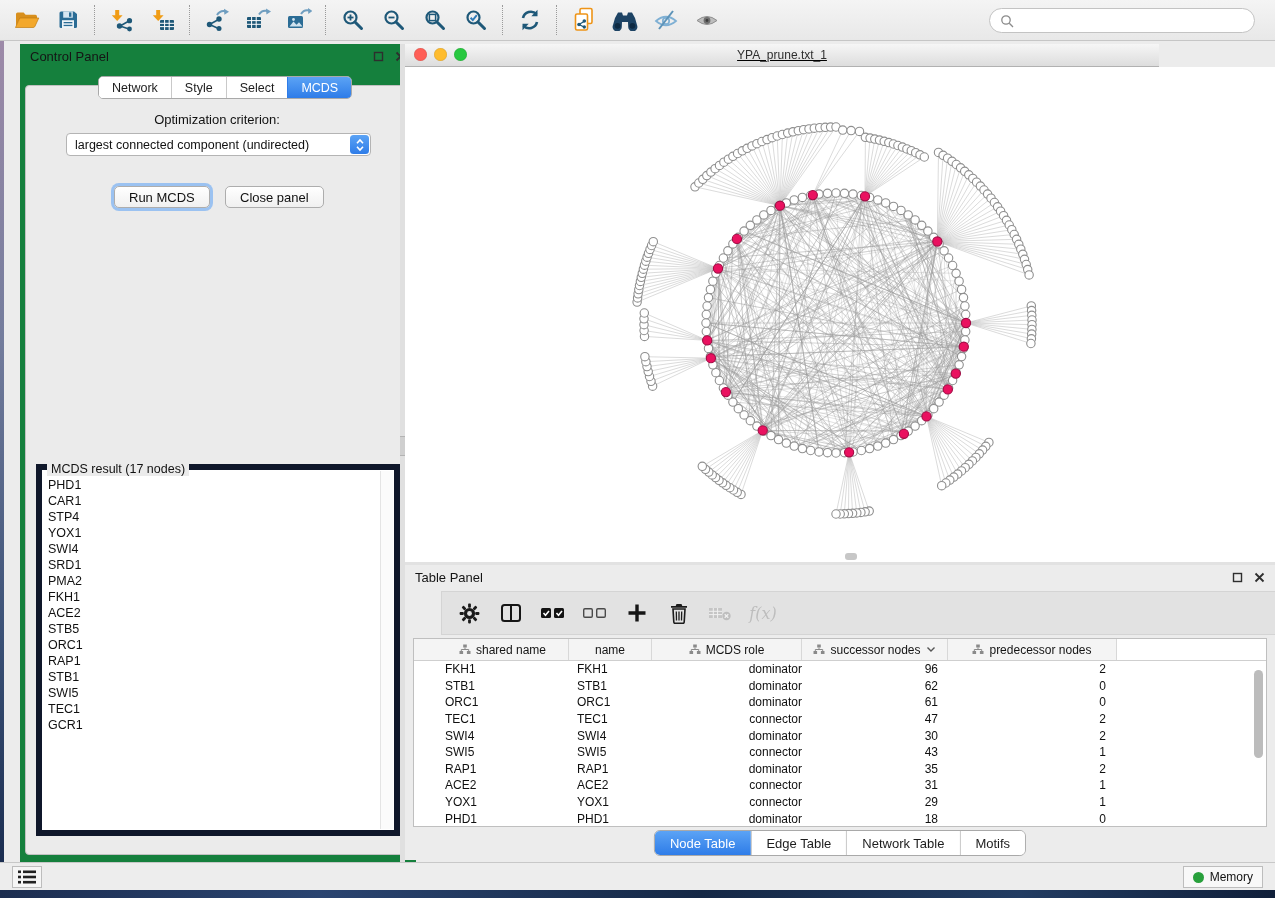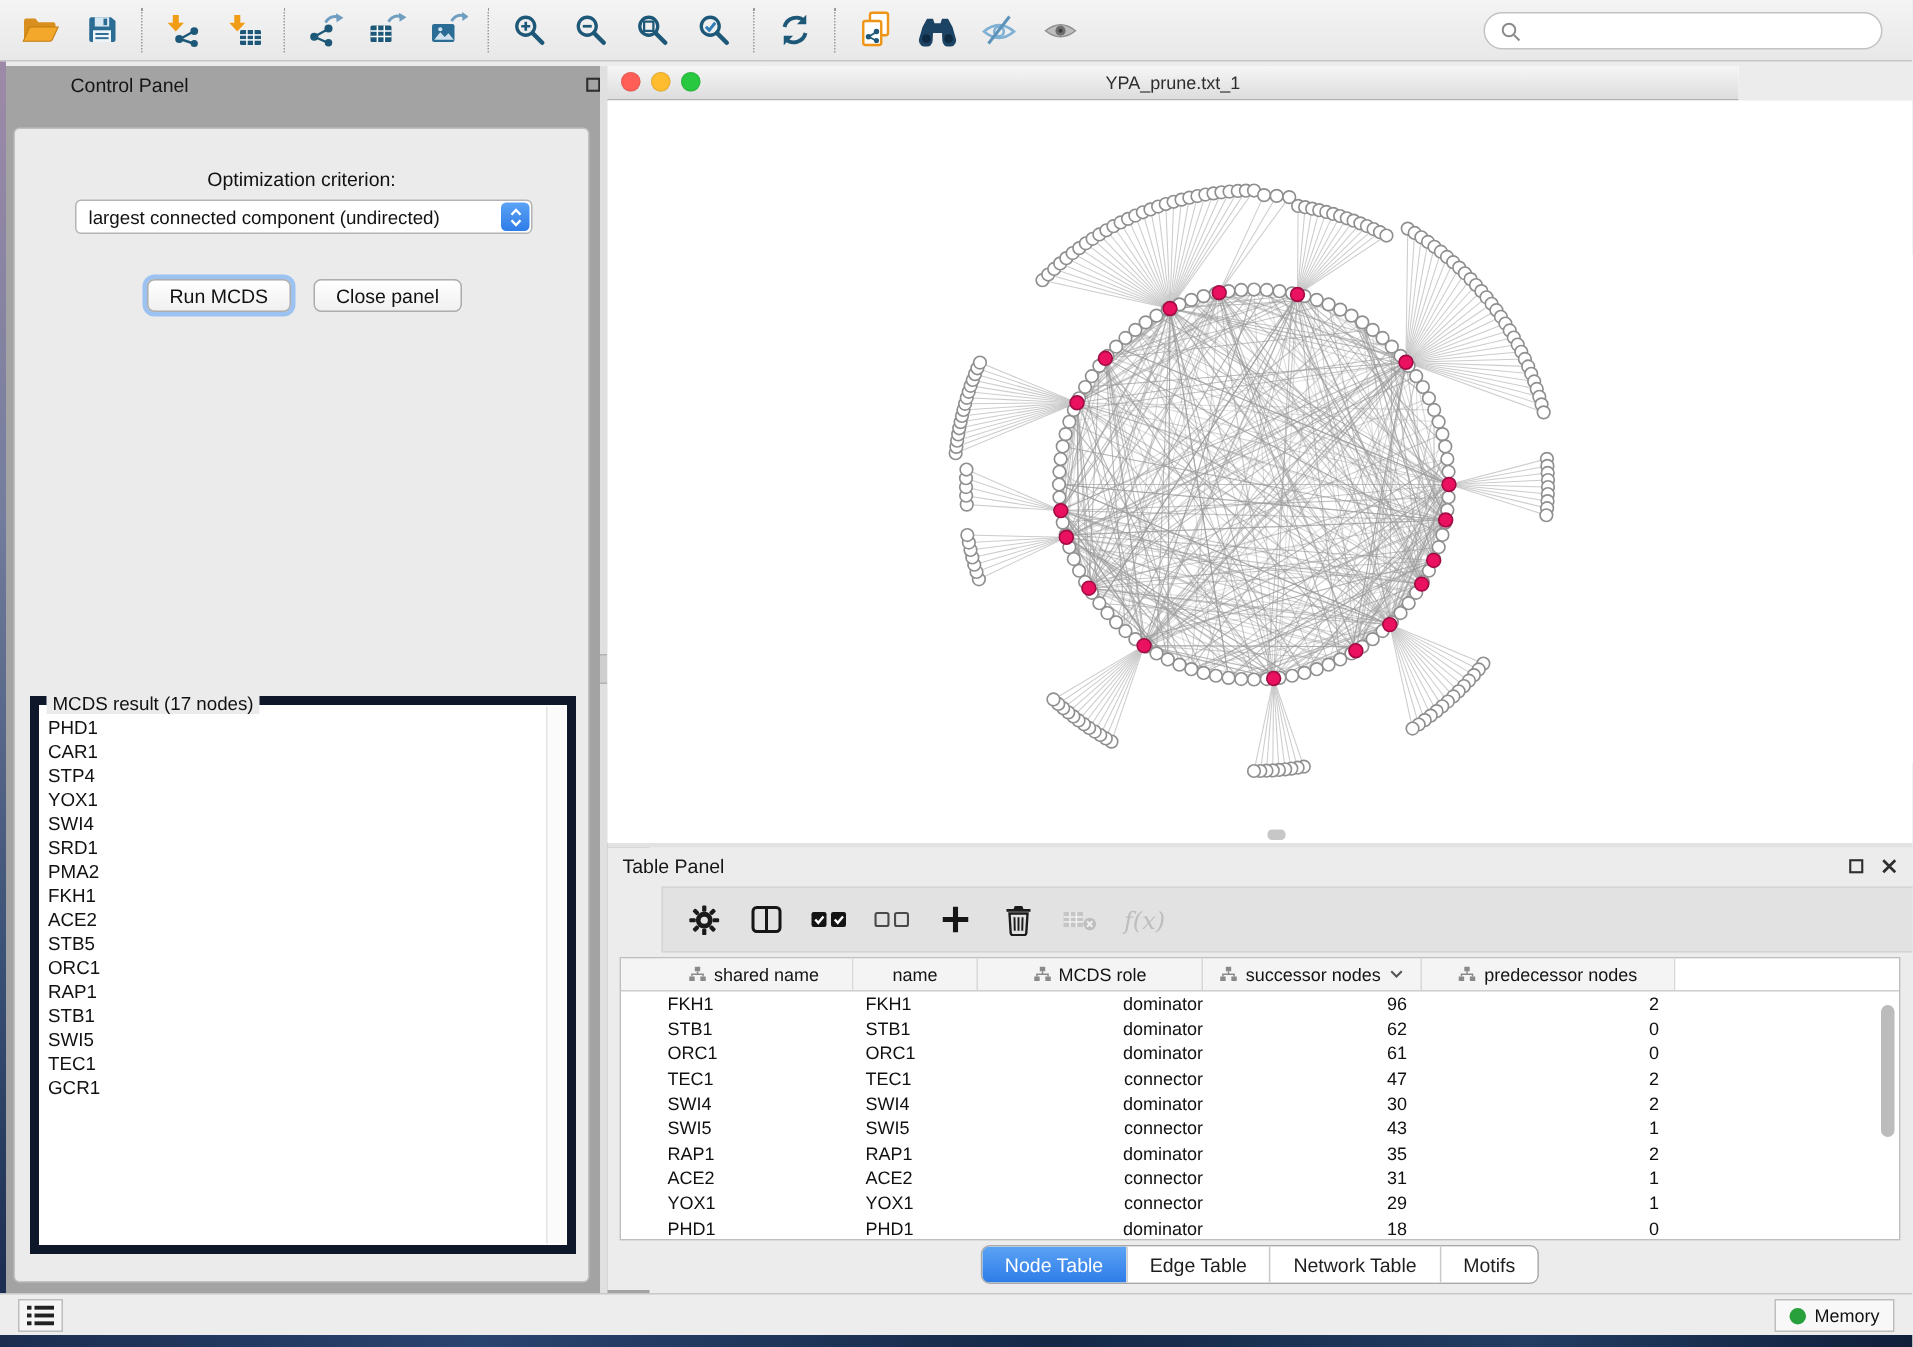--- a/index.html
+++ b/index.html
@@ -17,21 +17,21 @@
     background:#fff;border:1px solid #c3c3c3;border-radius:13px;display:flex;align-items:center;
     gap:6px;padding-left:10px;}
   #search-input{border:none;outline:none;flex:1;font-size:12px;background:transparent;
     font-family:"Liberation Sans",sans-serif;}
   
   #desktop-left{position:absolute;left:0;top:41px;width:4px;height:849px;
     background:linear-gradient(#9d8aa8,#747d9d 35%,#3b5176 70%,#17294c);}
   #desktop-bottom{position:absolute;left:0;top:890px;width:1275px;height:8px;
     background:linear-gradient(90deg,#1c2d50,#2a4470 25%,#152846 55%,#223c62 80%,#101f3a);}
   
-  #control-panel{position:absolute;left:4px;top:44px;width:396px;height:818px;background:#a3a3a3;padding-left:33px;}
+  #control-panel{position:absolute;left:20px;top:44px;width:396px;height:818px;background:#15803d;}
   .panel-header{height:25px;display:flex;align-items:center;padding:0 10px;font-size:13px;color:#151515;}
   .win-btns{margin-left:auto;display:flex;gap:10px;align-items:center;}
   .win-btn{background:none;border:none;padding:0;width:12px;height:12px;display:flex;
     align-items:center;justify-content:center;}
   #cp-tabs{position:absolute;left:78px;top:32px;height:21px;display:flex;z-index:3;
     border:1px solid #a9a9a9;border-radius:5px;background:#fff;overflow:hidden;}
   .seg-tab{padding:0 13px;font-size:12.5px;display:flex;align-items:center;color:#1d1d1d;
     border-left:1px solid #c9c9c9;background:#fff;cursor:default;white-space:nowrap;}
   .seg-tab:first-child{border-left:none;}
   .seg-tab.sel{background:linear-gradient(#5ba3f5,#2e7ce8);color:#fff;border-left-color:#2e7ce8;}
@@ -55,21 +55,21 @@
   #result-list{position:absolute;left:6px;top:7px;right:16px;bottom:2px;overflow:hidden;
     font-size:12.5px;line-height:16px;color:#111;}
   #result-scroll{position:absolute;top:1px;right:1px;bottom:1px;width:12px;background:#fbfbfb;
     border-left:1px solid #e4e4e4;}
   
   #splitter-v{position:absolute;left:400px;top:44px;width:5px;height:818px;background:#e0e0e0;}
   #splitter-v .handle{position:absolute;left:0;top:392px;width:5px;height:20px;background:#cfcfcf;
     border-top:1px solid #b3b3b3;border-bottom:1px solid #b3b3b3;box-sizing:border-box;}
   #splitter-h{position:absolute;left:405px;top:562px;width:870px;height:3px;background:#e2e2e2;}
   
-  #network-window{position:absolute;left:405px;top:44px;width:754px;height:518px;background:#fff;}
+  #network-window{position:absolute;left:405px;top:44px;width:754px;height:518px;background:#fff;text-decoration:underline;}
   #net-titlebar{height:22px;background:linear-gradient(#f6f6f6,#dddddd);border-bottom:1px solid #b1b1b1;
     position:relative;display:flex;align-items:center;justify-content:center;font-size:12px;color:#2e2e2e;}
   #traffic-lights{position:absolute;left:9px;top:4px;display:flex;gap:7px;}
   .light{width:13px;height:13px;border-radius:50%;box-shadow:inset 0 0 1px rgba(0,0,0,.35);}
   #net-canvas{position:relative;width:870px;height:495px;background:#fff;}
   #net-hscroll{position:absolute;left:440px;bottom:2px;width:12px;height:7px;background:#c7c7c7;border-radius:3px;}
   
   #table-panel{position:absolute;left:405px;top:565px;width:870px;height:295px;background:#ececec;}
   #tp-toolbar{position:absolute;left:8px;top:26px;width:854px;height:44px;box-sizing:border-box;
     background:#e2e2e2;border:1px solid #d4d4d4;display:flex;align-items:center;gap:16px;padding-left:14px;margin-left:28px;}
@@ -314,20 +314,26 @@
             <rect x="1.5" y="1.5" width="8" height="8" fill="none" stroke="#2e2e2e" stroke-width="1.4"></rect>
           </svg>
         </button>
       <button class="win-btn">
           <svg width="11" height="11">
             <path d="M1.5 1.5 9.5 9.5M9.5 1.5 1.5 9.5" stroke="#2e2e2e" stroke-width="1.8"></path>
           </svg>
         </button>
     </span>
   </div>
+  <div id="cp-tabs">
+      <div class="seg-tab">Network</div>
+      <div class="seg-tab">Style</div>
+      <div class="seg-tab">Select</div>
+      <div class="seg-tab sel">MCDS</div>
+    </div>
   <div id="cp-body">
     <div id="opt-label">Optimization criterion:</div>
     <div id="criterion-dropdown">
       <span id="criterion-value">largest connected component (undirected)</span>
       <span id="criterion-stepper">
         <svg width="10" height="14" viewBox="0 0 10 14">
             <path d="M2 5.2 5 2 8 5.2" stroke="#fff" stroke-width="1.6" fill="none"></path>
             <path d="M2 8.8 5 12 8 8.8" stroke="#fff" stroke-width="1.6" fill="none"></path>
           </svg>
       </span>

